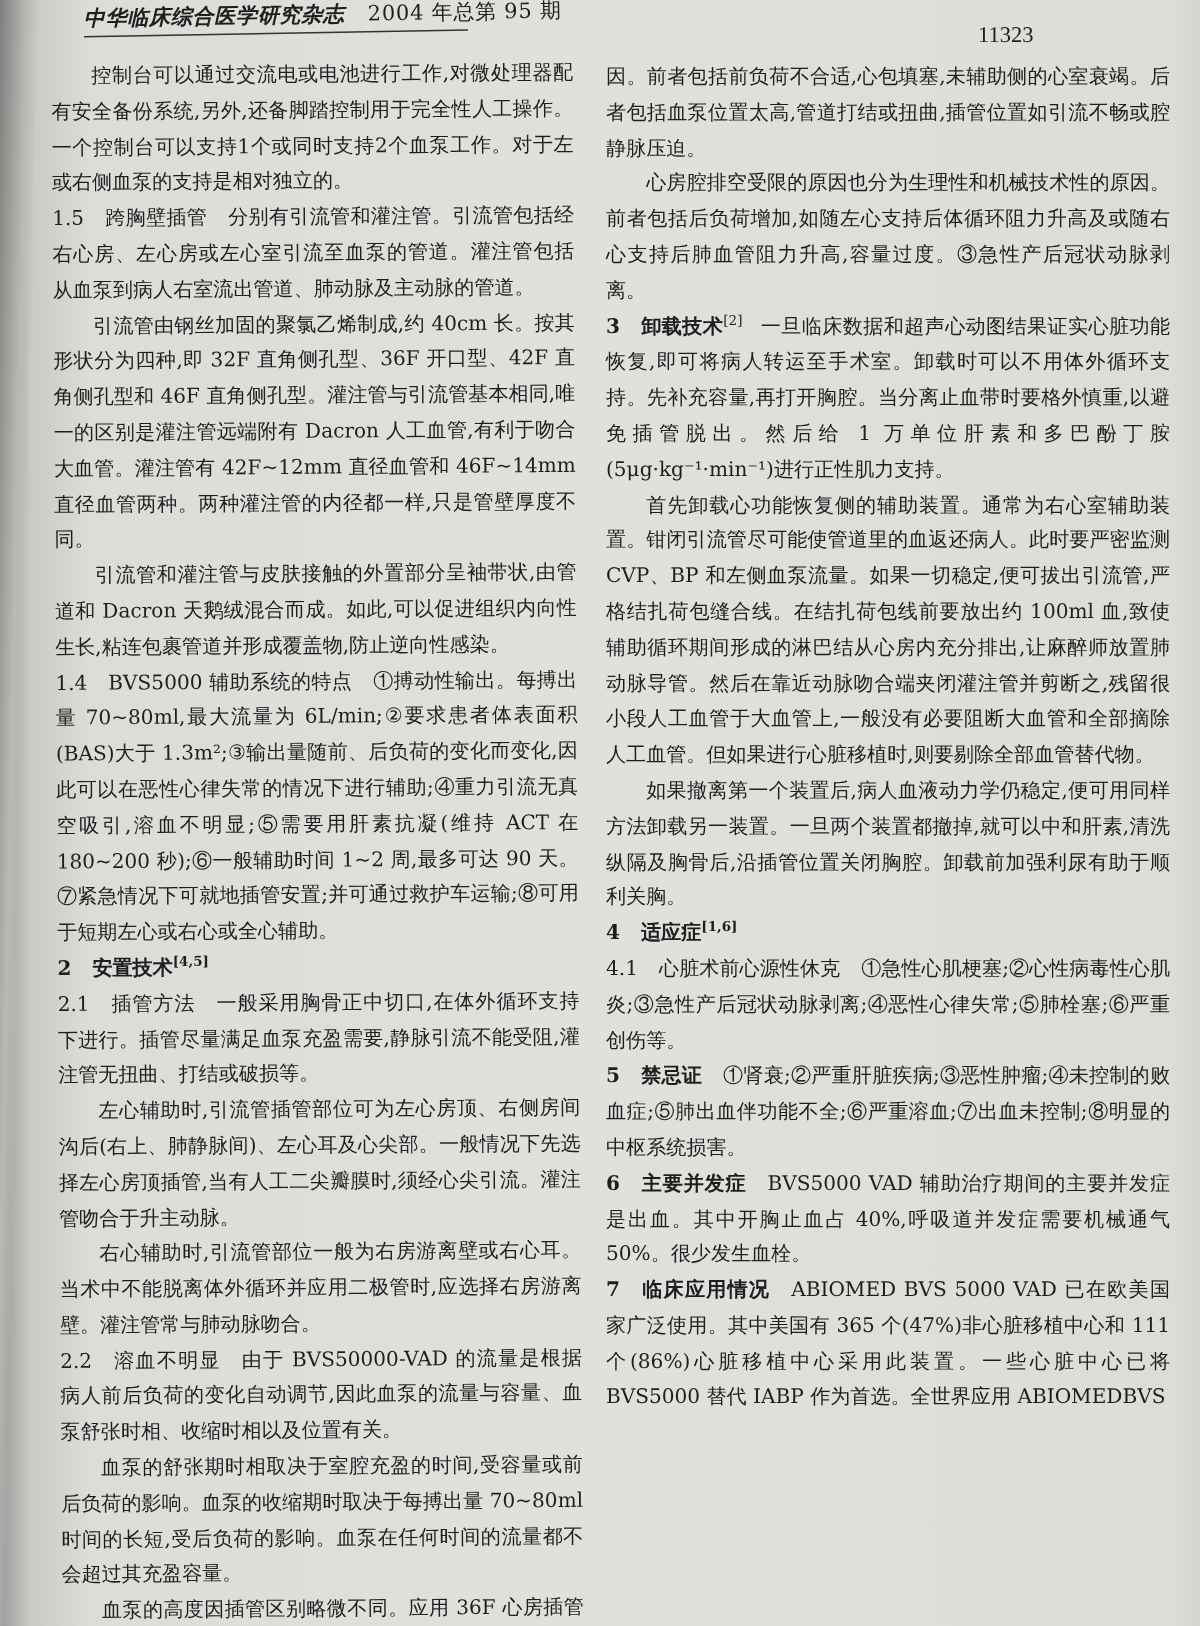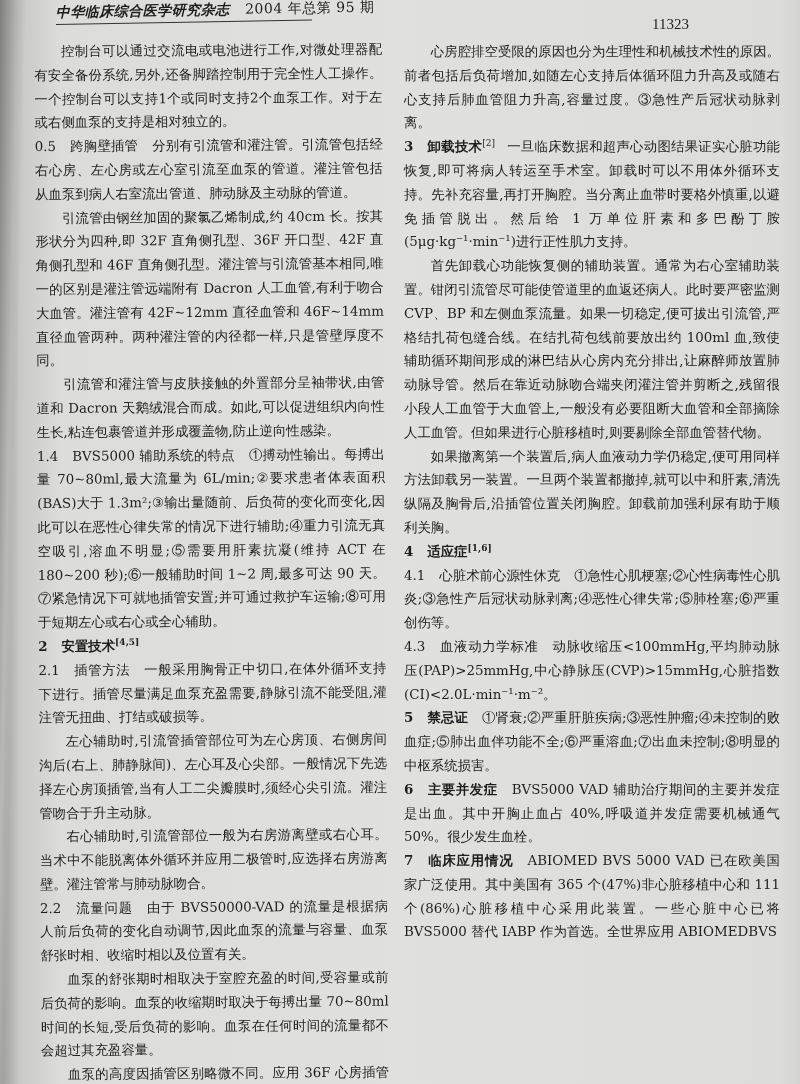--- a/index.html
+++ b/index.html
@@ -58,58 +58,56 @@
 
   <div class="header-left">
     <span>中华临床综合医学研究杂志</span>
     <span class="num">2004 年总第 95 期</span>
   </div>
   <div class="page-number">11323</div>
 
   <div class="col col-left">
     <p class="indent">控制台可以通过交流电或电池进行工作,对微处理器配有安全备份系统,另外,还备脚踏控制用于完全性人工操作。一个控制台可以支持1个或同时支持2个血泵工作。对于左或右侧血泵的支持是相对独立的。</p>
     <p>
-      <span class="secnum">0.5</span><span class="sectitle">跨胸壁插管</span><span>分别有引流管和灌注管。引流管包括经右心房、左心房或左心室引流至血泵的管道。灌注管包括从血泵到病人右室流出管道、肺动脉及主动脉的管道。</span>
+      <span class="secnum">1.5</span><span class="sectitle">跨胸壁插管</span><span>分别有引流管和灌注管。引流管包括经右心房、左心房或左心室引流至血泵的管道。灌注管包括从血泵到病人右室流出管道、肺动脉及主动脉的管道。</span>
     </p>
     <p class="indent">引流管由钢丝加固的聚氯乙烯制成,约 40cm 长。按其形状分为四种,即 32F 直角侧孔型、36F 开口型、42F 直角侧孔型和 46F 直角侧孔型。灌注管与引流管基本相同,唯一的区别是灌注管远端附有 Dacron 人工血管,有利于吻合大血管。灌注管有 42F~12mm 直径血管和 46F~14mm 直径血管两种。两种灌注管的内径都一样,只是管壁厚度不同。</p>
     <p class="indent">引流管和灌注管与皮肤接触的外置部分呈袖带状,由管道和 Dacron 天鹅绒混合而成。如此,可以促进组织内向性生长,粘连包裹管道并形成覆盖物,防止逆向性感染。</p>
     <p>
       <span class="secnum">1.4</span><span class="sectitle">BVS5000 辅助系统的特点</span><span>①搏动性输出。每搏出量 70~80ml,最大流量为 6L/min;②要求患者体表面积(BAS)大于 1.3m²;③输出量随前、后负荷的变化而变化,因此可以在恶性心律失常的情况下进行辅助;④重力引流无真空吸引,溶血不明显;⑤需要用肝素抗凝(维持 ACT 在 180~200 秒);⑥一般辅助时间 1~2 周,最多可达 90 天。⑦紧急情况下可就地插管安置;并可通过救护车运输;⑧可用于短期左心或右心或全心辅助。</span>
     </p>
     <p class="sec">
       <span class="secnum">2</span><span>安置技术</span><sup>[4,5]</sup>
     </p>
     <p>
       <span class="secnum">2.1</span><span class="sectitle">插管方法</span><span>一般采用胸骨正中切口,在体外循环支持下进行。插管尽量满足血泵充盈需要,静脉引流不能受阻,灌注管无扭曲、打结或破损等。</span>
     </p>
     <p class="indent">左心辅助时,引流管插管部位可为左心房顶、右侧房间沟后(右上、肺静脉间)、左心耳及心尖部。一般情况下先选择左心房顶插管,当有人工二尖瓣膜时,须经心尖引流。灌注管吻合于升主动脉。</p>
     <p class="indent">右心辅助时,引流管部位一般为右房游离壁或右心耳。当术中不能脱离体外循环并应用二极管时,应选择右房游离壁。灌注管常与肺动脉吻合。</p>
     <p>
-      <span class="secnum">2.2</span><span class="sectitle">流量问题</span><span>由于 BVS50000-VAD 的流量是根据病人前后负荷的变化自动调节,因此血泵的流量与容量、血泵舒张时相、收缩时相以及位置有关。</span>
+      <span class="secnum">2.2</span><span class="sectitle">溶血不明显</span><span>由于 BVS50000-VAD 的流量是根据病人前后负荷的变化自动调节,因此血泵的流量与容量、血泵舒张时相、收缩时相以及位置有关。</span>
     </p>
     <p class="indent">血泵的舒张期时相取决于室腔充盈的时间,受容量或前后负荷的影响。血泵的收缩期时取决于每搏出量 70~80ml 时间的长短,受后负荷的影响。血泵在任何时间的流量都不会超过其充盈容量。</p>
     <p class="indent">血泵的高度因插管区别略微不同。应用 36F 心房插管时,血泵与病人心房间约距 10~36cm。应用 46F 心房插管时,约距 0~25cm。血泵位置太高,会减低血泵前负荷,进而减少流量。血泵位置太低,虽可在起初降低血泵的前负荷,但由于后负荷增加,以致流量减低。</p>
 
   </div>
 
   <div class="col col-right">
+    <p>因。前者包括前负荷不合适,心包填塞,未辅助侧的心室衰竭。后者包括血泵位置太高,管道打结或扭曲,插管位置如引流不畅或腔静脉压迫。</p>
     <p class="indent">心房腔排空受限的原因也分为生理性和机械技术性的原因。前者包括后负荷增加,如随左心支持后体循环阻力升高及或随右心支持后肺血管阻力升高,容量过度。③急性产后冠状动脉剥离。</p>
     <p>
       <span class="secnum sec">3</span><span class="sec">卸载技术</span><sup>[2]</sup><span style="margin-left:12px">一旦临床数据和超声心动图结果证实心脏功能恢复,即可将病人转运至手术室。卸载时可以不用体外循环支持。先补充容量,再打开胸腔。当分离止血带时要格外慎重,以避免插管脱出。然后给 1 万单位肝素和多巴酚丁胺(5μg·kg⁻¹·min⁻¹)进行正性肌力支持。</span>
     </p>
     <p class="indent">首先卸载心功能恢复侧的辅助装置。通常为右心室辅助装置。钳闭引流管尽可能使管道里的血返还病人。此时要严密监测 CVP、BP 和左侧血泵流量。如果一切稳定,便可拔出引流管,严格结扎荷包缝合线。在结扎荷包线前要放出约 100ml 血,致使辅助循环期间形成的淋巴结从心房内充分排出,让麻醉师放置肺动脉导管。然后在靠近动脉吻合端夹闭灌注管并剪断之,残留很小段人工血管于大血管上,一般没有必要阻断大血管和全部摘除人工血管。但如果进行心脏移植时,则要剔除全部血管替代物。</p>
     <p class="indent">如果撤离第一个装置后,病人血液动力学仍稳定,便可用同样方法卸载另一装置。一旦两个装置都撤掉,就可以中和肝素,清洗纵隔及胸骨后,沿插管位置关闭胸腔。卸载前加强利尿有助于顺利关胸。</p>
     <p class="sec">
       <span class="secnum">4</span><span>适应症</span><sup>[1,6]</sup>
     </p>
     <p>
       <span class="secnum">4.1</span><span class="sectitle">心脏术前心源性休克</span><span>①急性心肌梗塞;②心性病毒性心肌炎;③急性产后冠状动脉剥离;④恶性心律失常;⑤肺栓塞;⑥严重创伤等。</span>
-    </p>
-    <p>
-      <span class="secnum">4.3</span><span class="sectitle">血液动力学标准</span><span>动脉收缩压&lt;100mmHg,平均肺动脉压(PAP)&gt;25mmHg,中心静脉压(CVP)&gt;15mmHg,心脏指数(CI)&lt;2.0L·min⁻¹·m⁻²。</span>
     </p>
     <p>
       <span class="secnum sec">5</span><span class="sectitle sec">禁忌证</span><span>①肾衰;②严重肝脏疾病;③恶性肿瘤;④未控制的败血症;⑤肺出血伴功能不全;⑥严重溶血;⑦出血未控制;⑧明显的中枢系统损害。</span>
     </p>
     <p>
       <span class="secnum sec">6</span><span class="sectitle sec">主要并发症</span><span>BVS5000 VAD 辅助治疗期间的主要并发症是出血。其中开胸止血占 40%,呼吸道并发症需要机械通气 50%。很少发生血栓。</span>
     </p>
     <p>
       <span class="secnum sec">7</span><span class="sectitle sec">临床应用情况</span><span>ABIOMED BVS 5000 VAD 已在欧美国家广泛使用。其中美国有 365 个(47%)非心脏移植中心和 111 个(86%)心脏移植中心采用此装置。一些心脏中心已将 BVS5000 替代 IABP 作为首选。全世界应用 ABIOMEDBVS</span>
     </p>

